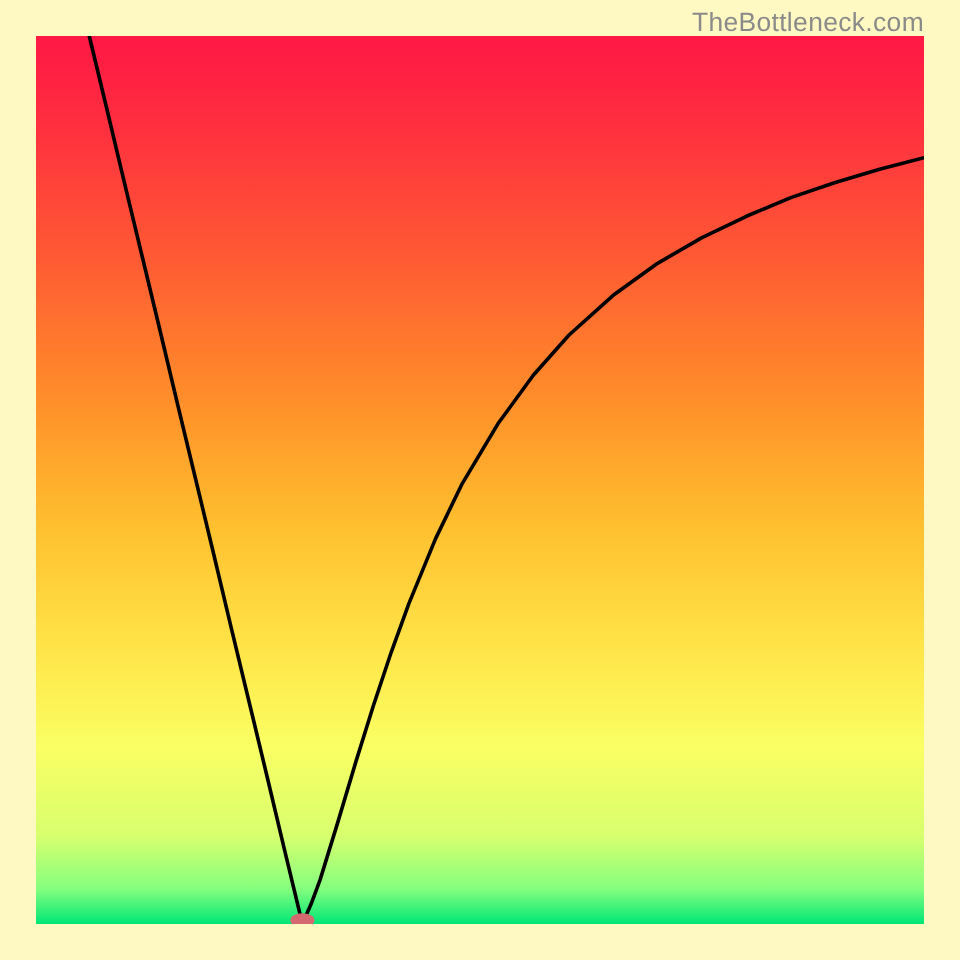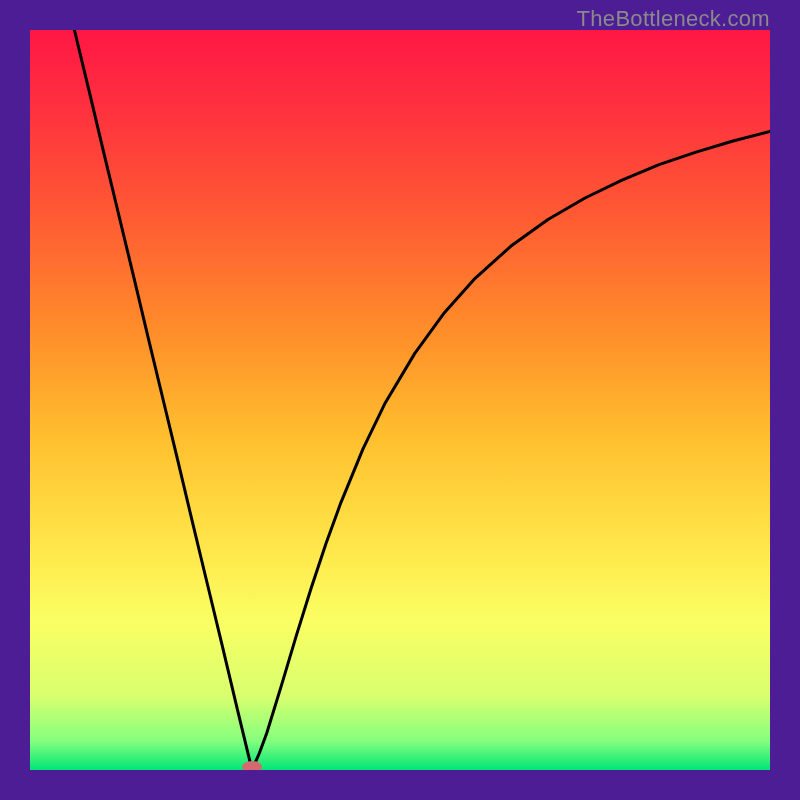--- a/index.html
+++ b/index.html
@@ -10,21 +10,21 @@
     background: #000;
     position: relative;
     font-family: Arial, sans-serif;
   }
   .frame {
     position: absolute;
     top: 0;
     left: 0;
     width: 800px;
     height: 800px;
-    background: #4c1d95;
+    background: #fef9c3;
   }
   .plot-area {
     position: absolute;
     top: 30px;
     left: 30px;
     width: 740px;
     height: 740px;
     overflow: hidden;
   }
   .plot-area svg {

